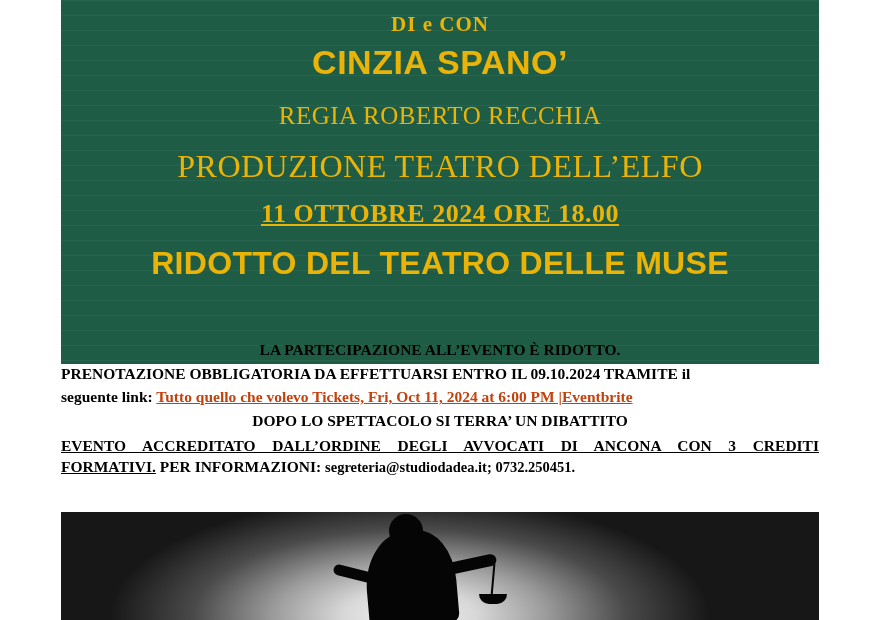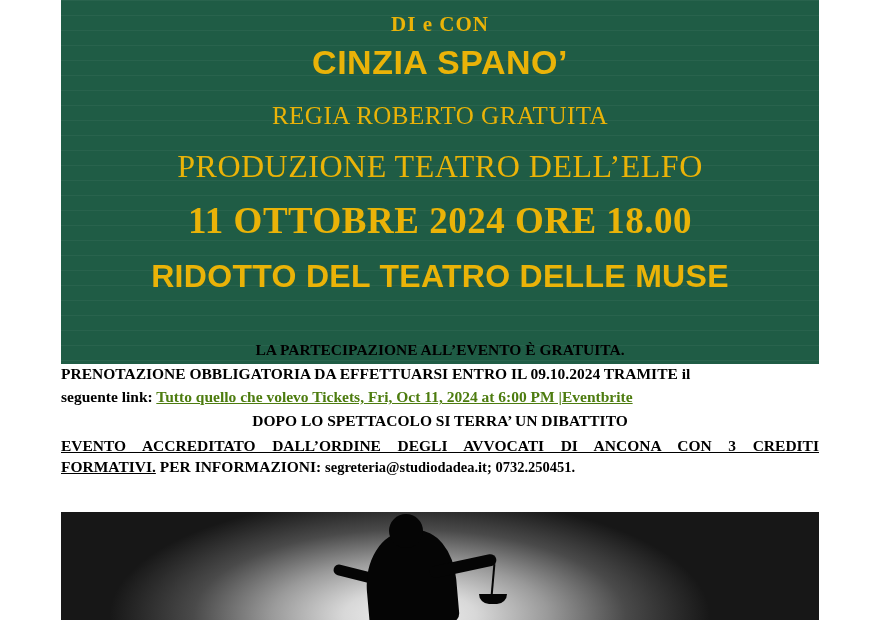--- a/index.html
+++ b/index.html
@@ -69,22 +69,23 @@
     letter-spacing: 0.5px;
   }
   .line-prod {
     font-family: "Liberation Serif", serif;
     font-size: 32px;
     margin: 0 0 14px 0;
     letter-spacing: 0.5px;
   }
   .line-date {
     font-family: "Liberation Serif", serif;
-    font-size: 37px;
-    font-weight: bold;
+    font-size: 26px;
+    font-weight: bold;
+    text-decoration: underline;
     margin: 0 0 16px 0;
     letter-spacing: 0.5px;
   }
   .line-venue {
     font-family: "Liberation Sans", sans-serif;
     font-size: 32px;
     font-weight: bold;
     margin: 0 0 8px 0;
     letter-spacing: 0.3px;
   }
@@ -110,21 +111,21 @@
   .info-center {
     text-align: center;
     margin: 0 0 3px 0;
   }
   .info-just {
     text-align: justify;
     margin: 0 0 3px 0;
   }
   .u { text-decoration: underline; }
   .link {
-    color: #4d7c0f;
+    color: #c2410c;
     text-decoration: underline;
   }
   .accred {
     text-align: justify;
     text-align-last: justify;
     margin: 5px 0 0 0;
   }
   .accred-2 {
     text-align: left;
     margin: 0;
@@ -221,29 +222,29 @@
   }
 </style>
 </head>
 <body>
 
 <div class="green-block">
   <div class="stripes"></div>
   <div class="green-inner">
     <p class="line-dicon">DI e CON</p>
     <p class="line-name">CINZIA SPANO’</p>
-    <p class="line-regia">REGIA ROBERTO GRATUITA</p>
+    <p class="line-regia">REGIA ROBERTO RECCHIA</p>
     <p class="line-prod">PRODUZIONE TEATRO DELL’ELFO</p>
     <p class="line-date">11 OTTOBRE 2024 ORE 18.00</p>
     <p class="line-venue">RIDOTTO DEL TEATRO DELLE MUSE</p>
   </div>
 </div>
 
 <div class="info-block">
-  <p class="info-center">LA PARTECIPAZIONE ALL’EVENTO È GRATUITA.</p>
+  <p class="info-center">LA PARTECIPAZIONE ALL’EVENTO È RIDOTTO.</p>
   <p class="info-just">PRENOTAZIONE OBBLIGATORIA DA EFFETTUARSI ENTRO IL 09.10.2024 TRAMITE il</p>
   <p class="info-just">
     <span>seguente link:</span>
     <a class="link" href="#">Tutto quello che volevo Tickets, Fri, Oct 11, 2024 at 6:00 PM |Eventbrite</a>
   </p>
   <p class="info-center">DOPO LO SPETTACOLO SI TERRA’ UN DIBATTITO</p>
   <p class="accred u">EVENTO ACCREDITATO DALL’ORDINE DEGLI AVVOCATI DI ANCONA CON 3 CREDITI</p>
   <p class="accred-2">
     <span class="u">FORMATIVI.</span>
     <span>PER INFORMAZIONI:</span>

